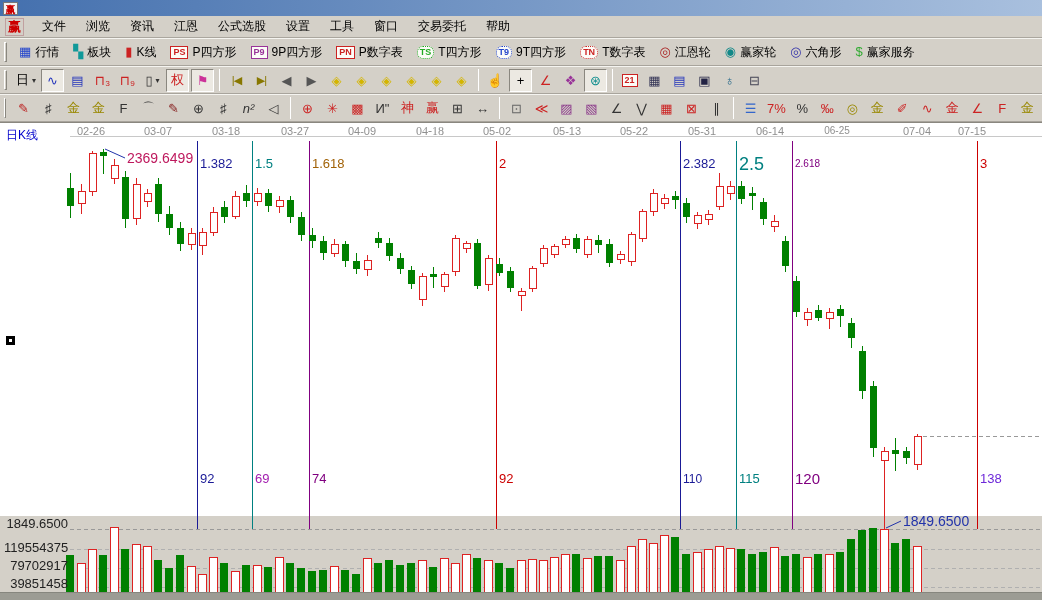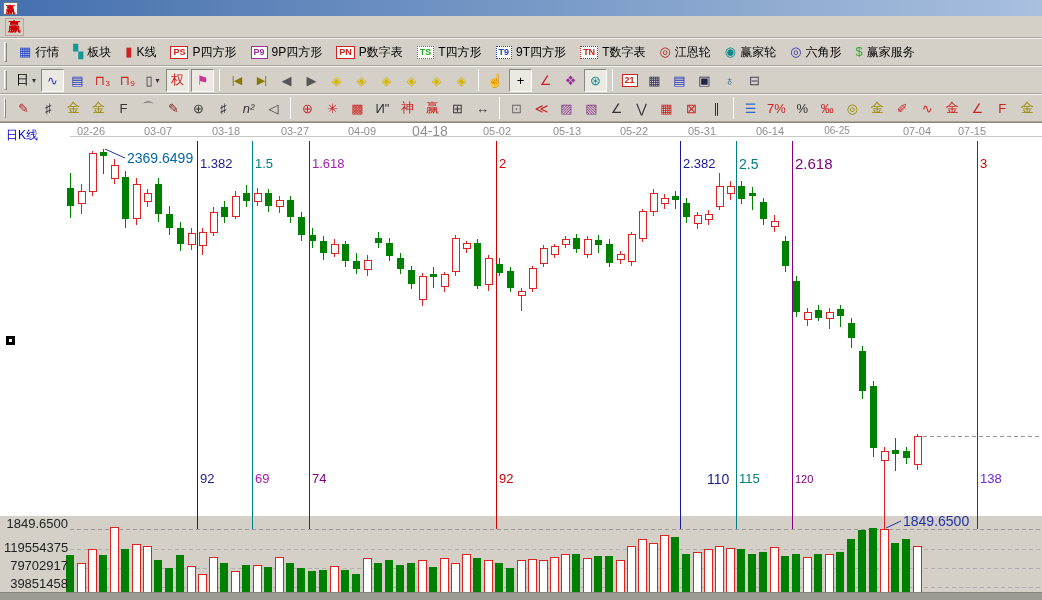--- a/index.html
+++ b/index.html
@@ -15,21 +15,21 @@
   #menu-items{display:flex;}
   .menu-item{font-size:12px;padding:2px 10px;color:#000;white-space:nowrap;}
   
   .toolbar{height:28px;background:#d4d0c8;display:flex;align-items:center;border-top:1px solid #f5f4f0;border-bottom:1px solid #a8a49c;padding-left:2px;}
   .grip{width:3px;height:20px;border:1px solid;border-color:#fff #8a877f #8a877f #fff;margin:0 5px 0 2px;}
   .sep{width:1px;height:22px;background:#9a968e;border-right:1px solid #fff;margin:0 4px;}
   .tbtn{display:flex;align-items:center;gap:4px;padding:2px 5px;margin:0 1px;border:1px solid transparent;font-size:12px;white-space:nowrap;color:#000;}
   .tlbl{font-size:12px;}
   .g-ic{font-size:13px;line-height:14px;}
   .lbox{font-size:9px;font-weight:bold;padding:0 2px;border:1px solid;line-height:11px;background:#fcfcf8;}
-  .lbox.dotted{border-style:dotted;}
+  .lbox.dotted{border-style:dotted;border-radius:6px;}
   .ibtn{min-width:23px;height:23px;display:flex;align-items:center;justify-content:center;font-size:13px;border:1px solid transparent;margin:0 1px;padding:0 2px;}
   .ibtn.pressed{border-color:#8a877f #ffffff #ffffff #8a877f;background:#ece9e2;}
   .combo-arrow{font-size:8px;margin-left:3px;color:#333;}
   .small-g{font-size:11px;letter-spacing:-1px;}
   
   .chart-panel{position:relative;height:394px;background:#ffffff;border-top:1px solid #8a877f;}
   #chart-svg{position:absolute;left:0;top:0;}
   .lbl{position:absolute;white-space:nowrap;line-height:14px;}
   .kline-label{position:absolute;left:6px;top:4px;font-size:12px;color:#0000cc;}
   .sel-handle{position:absolute;left:6px;top:213px;width:9px;height:9px;border:3px solid #000;background:#fff;}
@@ -39,20 +39,32 @@
 <body>
 
 <div class="window">
 
   <div class="titlebar">
     <span class="titlebar-icon">赢</span>
   </div>
 
   <div class="menubar">
     <span class="menu-logo">赢</span>
+    <div id="menu-items">
+        <span class="menu-item">文件</span>
+        <span class="menu-item">浏览</span>
+        <span class="menu-item">资讯</span>
+        <span class="menu-item">江恩</span>
+        <span class="menu-item">公式选股</span>
+        <span class="menu-item">设置</span>
+        <span class="menu-item">工具</span>
+        <span class="menu-item">窗口</span>
+        <span class="menu-item">交易委托</span>
+        <span class="menu-item">帮助</span>
+      </div>
   </div>
 
   <div class="toolbar">
     <div class="grip"></div>
     <div id="toolbar-main" style="display:flex;align-items:center;">
         <div class="tbtn">
           <span class="g-ic" style="color: rgb(34, 68, 204);">▦</span>
           <span class="tlbl">行情</span>
         </div>
         <div class="tbtn">
@@ -598,46 +610,46 @@
         </g>
       </svg>
     <div class="kline-label">日K线</div>
     <div class="sel-handle"></div>
     <div class="bottom-strip"></div>
   <div class="lbl" style="left: 73px; top: 1px; color: rgb(143, 143, 143); font-size: 11px; width: 36px; text-align: center;">02-26</div>
       <div class="lbl" style="left: 140px; top: 1px; color: rgb(143, 143, 143); font-size: 11px; width: 36px; text-align: center;">03-07</div>
       <div class="lbl" style="left: 208px; top: 1px; color: rgb(143, 143, 143); font-size: 11px; width: 36px; text-align: center;">03-18</div>
       <div class="lbl" style="left: 277px; top: 1px; color: rgb(143, 143, 143); font-size: 11px; width: 36px; text-align: center;">03-27</div>
       <div class="lbl" style="left: 344px; top: 1px; color: rgb(143, 143, 143); font-size: 11px; width: 36px; text-align: center;">04-09</div>
-      <div class="lbl" style="left: 412px; top: 1px; color: rgb(143, 143, 143); font-size: 14px; width: 36px; text-align: center;">04-18</div>
+      <div class="lbl" style="left: 412px; top: 1px; color: rgb(143, 143, 143); font-size: 12px; width: 36px; text-align: center; font-family: Liberation Serif, serif;">04-18</div>
       <div class="lbl" style="left: 479px; top: 1px; color: rgb(143, 143, 143); font-size: 11px; width: 36px; text-align: center;">05-02</div>
       <div class="lbl" style="left: 549px; top: 1px; color: rgb(143, 143, 143); font-size: 11px; width: 36px; text-align: center;">05-13</div>
       <div class="lbl" style="left: 616px; top: 1px; color: rgb(143, 143, 143); font-size: 11px; width: 36px; text-align: center;">05-22</div>
       <div class="lbl" style="left: 684px; top: 1px; color: rgb(143, 143, 143); font-size: 11px; width: 36px; text-align: center;">05-31</div>
       <div class="lbl" style="left: 752px; top: 1px; color: rgb(143, 143, 143); font-size: 11px; width: 36px; text-align: center;">06-14</div>
       <div class="lbl" style="left: 819px; top: 1px; color: rgb(143, 143, 143); font-size: 10px; width: 36px; text-align: center;">06-25</div>
       <div class="lbl" style="left: 887px; top: 1px; color: rgb(143, 143, 143); font-size: 11px; width: 36px; text-align: center; margin-left: 12px;">07-04</div>
       <div class="lbl" style="left: 954px; top: 1px; color: rgb(143, 143, 143); font-size: 11px; width: 36px; text-align: center;">07-15</div>
       <div class="lbl" style="left: 200px; top: 34px; color: rgb(26, 26, 150); font-size: 13px;">1.382</div>
       <div class="lbl" style="left: 200px; top: 349px; color: rgb(26, 26, 150); font-size: 13px;">92</div>
       <div class="lbl" style="left: 255px; top: 34px; color: rgb(0, 128, 128); font-size: 13px;">1.5</div>
       <div class="lbl" style="left: 255px; top: 349px; color: #a21caf; font-size: 13px;">69</div>
-      <div class="lbl" style="left: 312px; top: 34px; color: #a21caf; font-size: 13px;">1.618</div>
+      <div class="lbl" style="left: 312px; top: 34px; color: #a16207; font-size: 13px;">1.618</div>
       <div class="lbl" style="left: 312px; top: 349px; color: rgb(128, 0, 128); font-size: 13px;">74</div>
       <div class="lbl" style="left: 499px; top: 34px; color: rgb(204, 0, 0); font-size: 13px;">2</div>
       <div class="lbl" style="left: 499px; top: 349px; color: rgb(204, 0, 0); font-size: 13px;">92</div>
       <div class="lbl" style="left: 683px; top: 34px; color: rgb(26, 26, 150); font-size: 13px;">2.382</div>
-      <div class="lbl" style="left: 707px; top: 349px; color: rgb(26, 26, 150); font-size: 14px;">110</div>
-      <div class="lbl" style="left: 739px; top: 34px; color: rgb(0, 128, 128); font-size: 14px;">2.5</div>
+      <div class="lbl" style="left: 683px; top: 349px; color: rgb(26, 26, 150); font-size: 12px;">110</div>
+      <div class="lbl" style="left: 739px; top: 34px; color: rgb(0, 128, 128); font-size: 18px;">2.5</div>
       <div class="lbl" style="left: 739px; top: 349px; color: rgb(0, 128, 128); font-size: 13px;">115</div>
-      <div class="lbl" style="left: 795px; top: 34px; color: rgb(128, 0, 128); font-size: 15px; text-align: center;">2.618</div>
-      <div class="lbl" style="left: 795px; top: 349px; color: rgb(128, 0, 128); font-size: 11px;">120</div>
+      <div class="lbl" style="left: 795px; top: 34px; color: rgb(128, 0, 128); font-size: 10px; text-align: center;">2.618</div>
+      <div class="lbl" style="left: 795px; top: 349px; color: rgb(128, 0, 128); font-size: 15px;">120</div>
       <div class="lbl" style="left: 980px; top: 34px; color: rgb(204, 0, 0); font-size: 13px;">3</div>
       <div class="lbl" style="left: 980px; top: 349px; color: #6d28d9; font-size: 13px;">138</div>
-      <div class="lbl" style="left: 127px; top: 28px; color: #0369a1; font-size: 14px;">2369.6499</div>
+      <div class="lbl" style="left: 127px; top: 28px; color: #be185d; font-size: 14px;">2369.6499</div>
       <div class="lbl" style="left: 903px; top: 391px; color: rgb(34, 51, 170); font-size: 14px;">1849.6500</div>
       <div class="lbl" style="left: 4px; top: 394px; color: rgb(34, 34, 34); font-size: 13px; width: 64px; text-align: right;">1849.6500</div>
       <div class="lbl" style="left: 4px; top: 418px; color: rgb(34, 34, 34); font-size: 13px; width: 64px; text-align: right;">119554375</div>
       <div class="lbl" style="left: 4px; top: 436px; color: rgb(34, 34, 34); font-size: 13px; width: 64px; text-align: right;">79702917</div>
       <div class="lbl" style="left: 4px; top: 454px; color: rgb(34, 34, 34); font-size: 13px; width: 64px; text-align: right;">39851458</div>
     </div>
 
 </div>
 
 </body></html>

